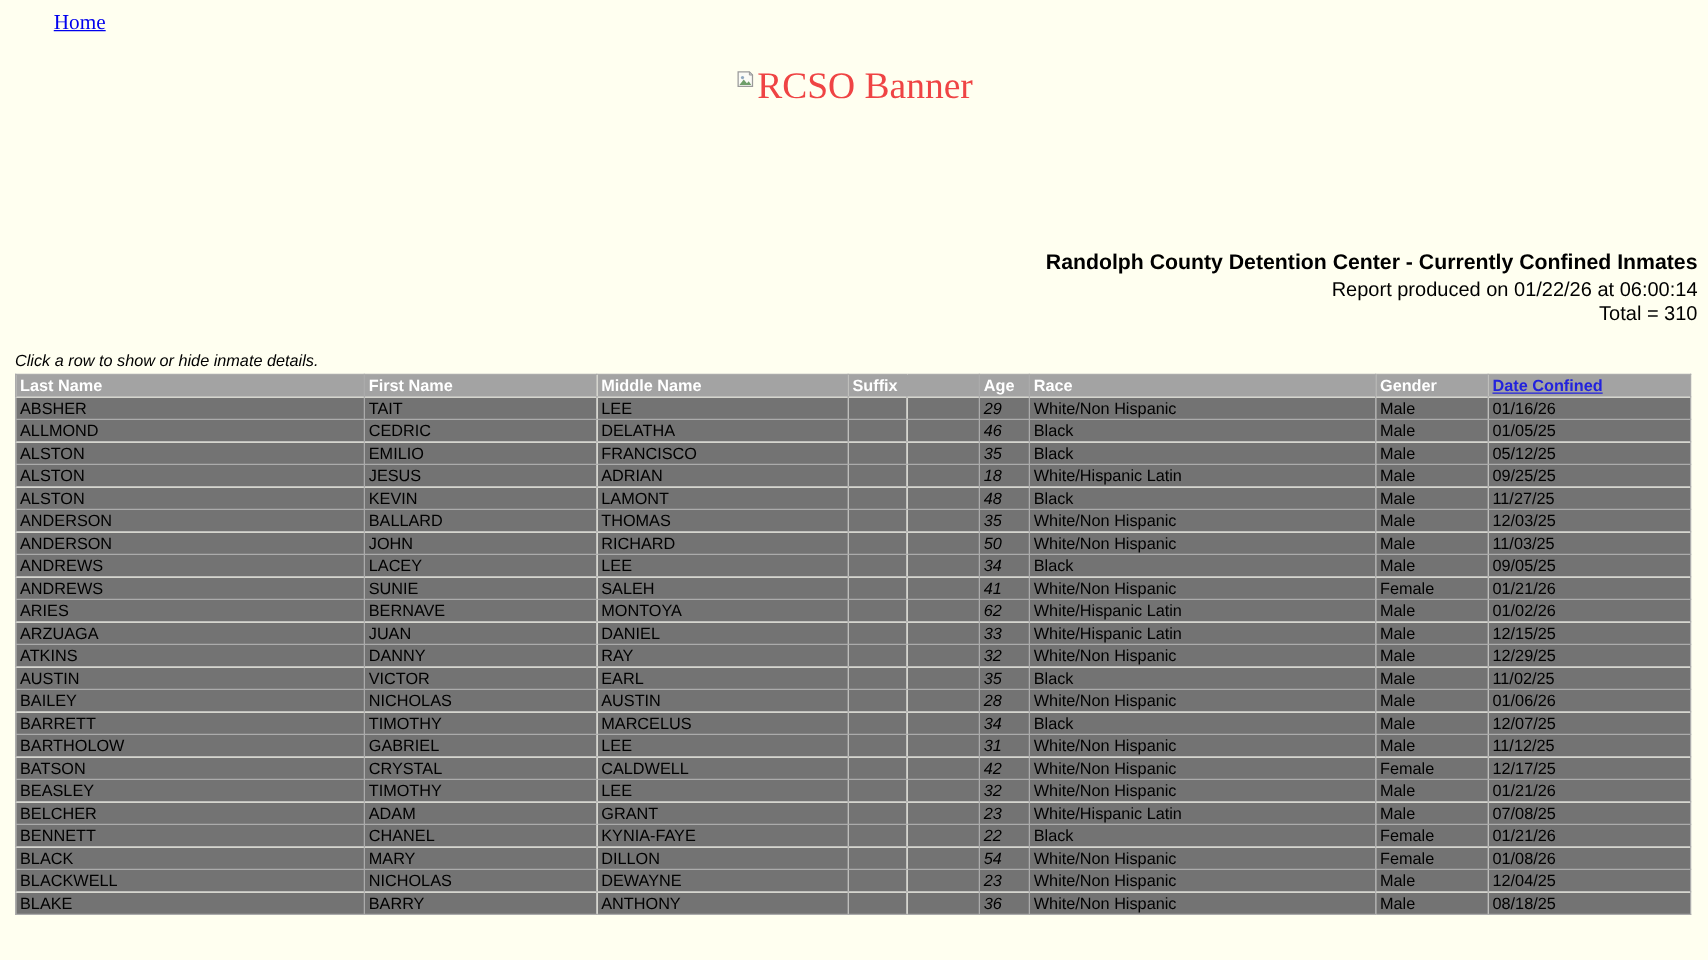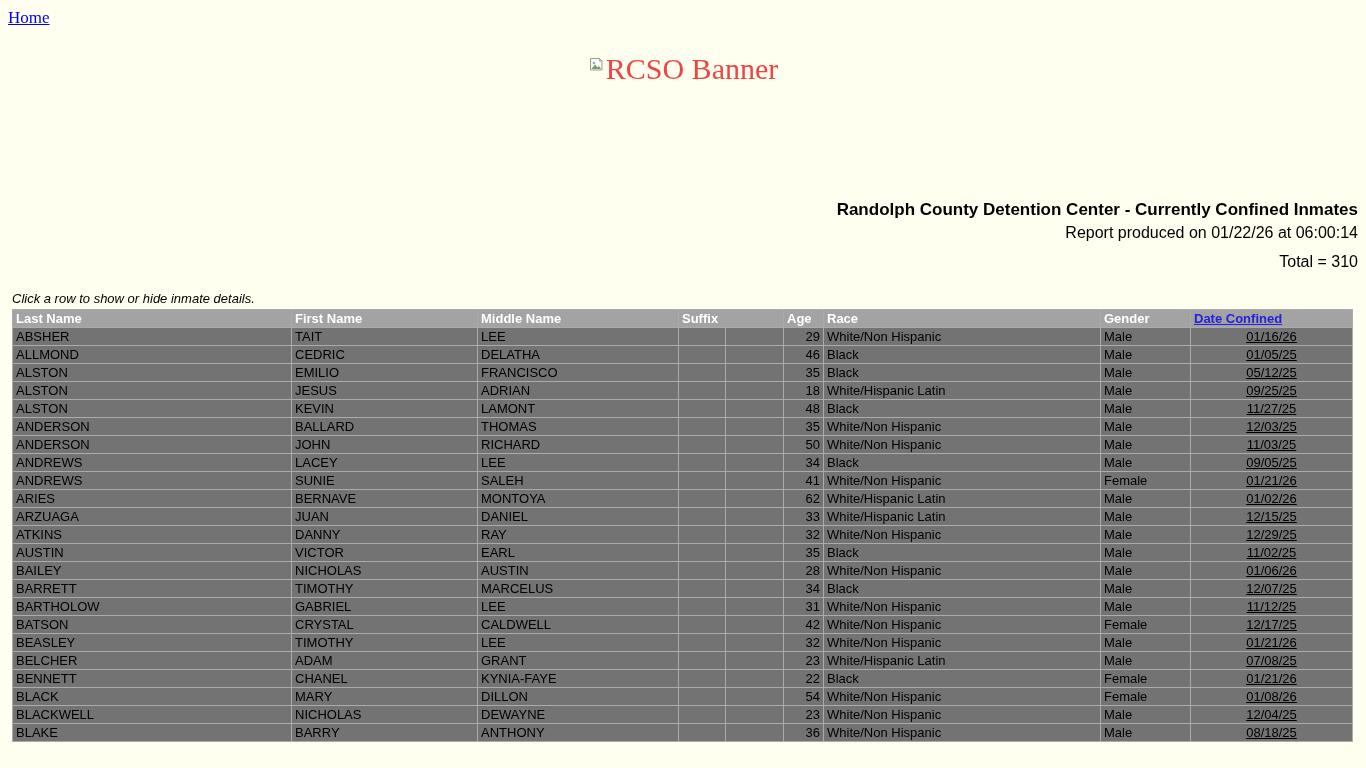--- a/index.html
+++ b/index.html
@@ -3,28 +3,28 @@
 <meta charset="utf-8">
 <style>
   * { box-sizing: border-box; }
   html, body { margin: 0; padding: 0; }
   body {
     width: 1366px; height: 768px; overflow: hidden;
     background: #FFFFF0;
     font-family: "Liberation Serif", serif;
     padding: 8px;
   }
-  a.home { color: #0000EE; text-decoration: underline; font-size: 17px; cursor: pointer; }
+  a.home { color: #0000EE; text-decoration: underline; font-size: 17px; cursor: pointer; margin-left: 35px; }
   .banner { margin-top: 24px; text-align: center; height: 42px; }
   .banner .alt-text { font-family: "Liberation Serif", serif; font-size: 30px; color: #ef4444; }
   .broken-img { display: inline-block; vertical-align: super; margin-right: 1px; }
   .title-block { margin-top: 106px; text-align: right; font-family: "Liberation Sans", sans-serif; }
   .report-title { font-size: 17px; font-weight: bold; color: #000; }
   .report-line { font-size: 16px; margin-top: 4px; }
-  .total-line  { font-size: 16px; margin-top: 11px; }
+  .total-line  { font-size: 16px; margin-top: 1px; }
   .instruction {
     margin: 20px 0 0 4px;
     font-family: "Liberation Sans", sans-serif;
     font-style: italic; font-size: 13px; color: #000;
   }
   table.roster {
     border-collapse: collapse; table-layout: fixed;
     width: 1340px; margin-left: 4px; margin-top: 3px;
     font-family: "Liberation Sans", sans-serif; font-size: 13px;
   }
@@ -34,22 +34,22 @@
     overflow: hidden; white-space: nowrap;
     font-weight: normal;
   }
   table.roster thead th {
     background: #A3A3A3; color: #FFFFFF;
     font-weight: bold; font-size: 13px; text-align: left;
   }
   th.ac, td.ac { text-align: center; }
   th.sort-col a { color: #2222DD; text-decoration: underline; cursor: pointer; }
   tbody tr { cursor: pointer; background: #737373; }
-  td.age { text-align: right; }
-  td.confined { text-align: center; text-decoration: underline; }
+  td.age { text-align: left; font-style: italic; }
+  td.confined { text-align: left; }
 </style>
 </head>
 <body>
 
 <div>
   <a class="home" href="#">Home</a>
 </div>
 
 <div class="banner">
   <span class="broken-img">

